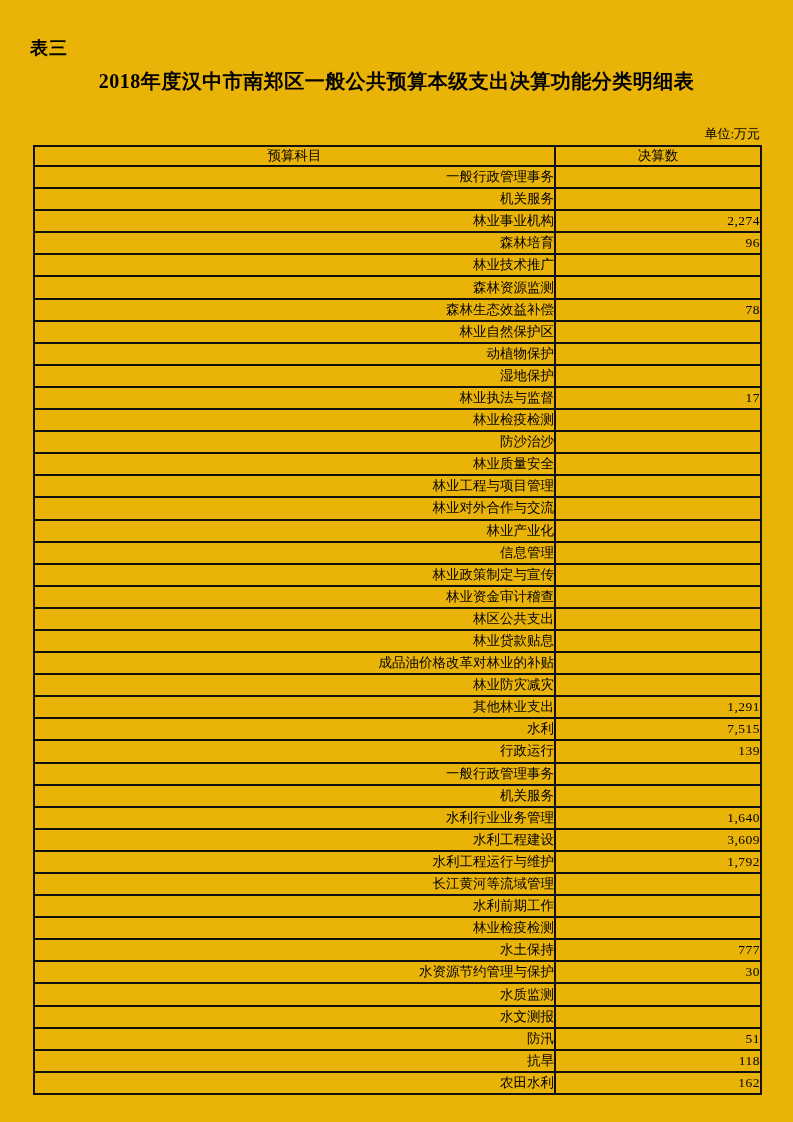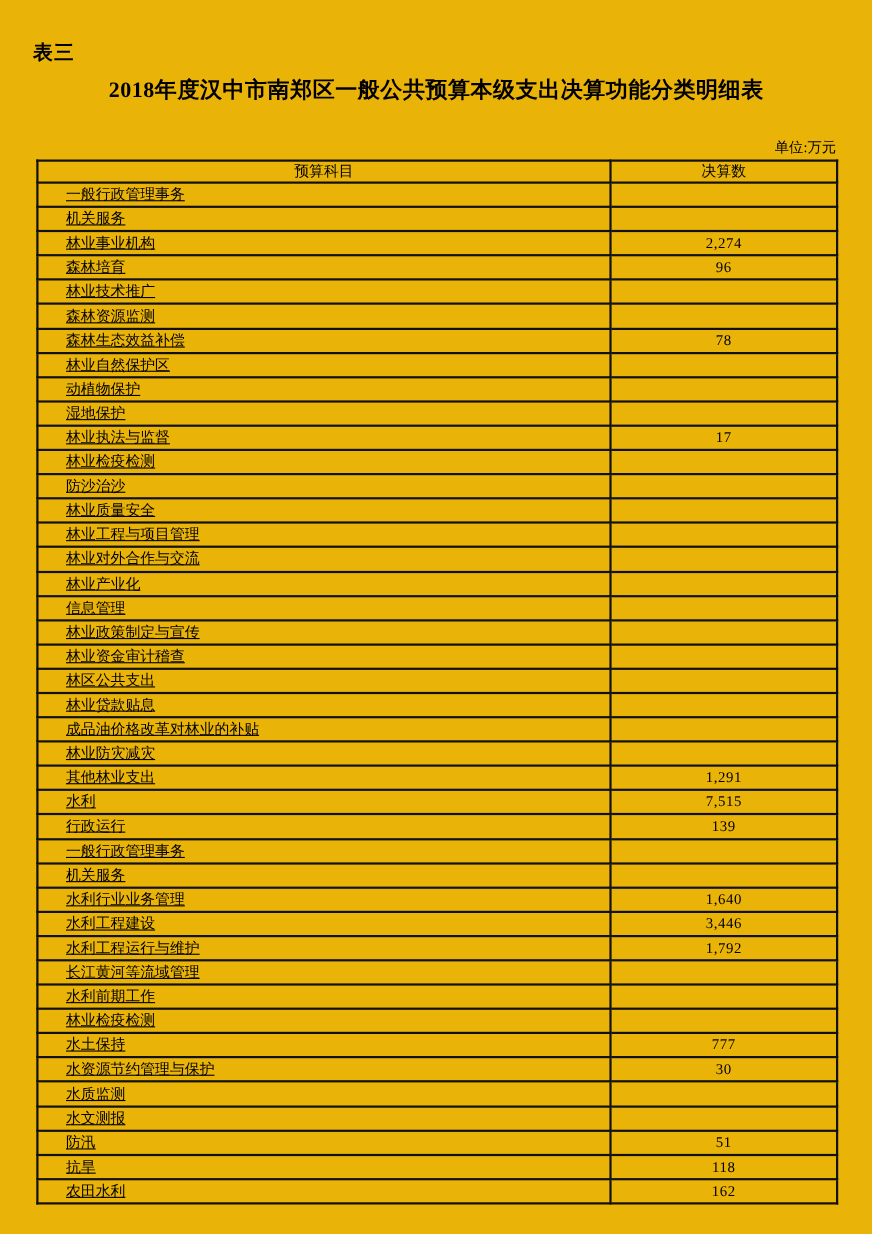--- a/index.html
+++ b/index.html
@@ -62,28 +62,27 @@
     overflow: hidden;
     white-space: nowrap;
   }
   col.col-subject { width: 521px; }
   col.col-amount  { width: 206px; }
   th.hdr {
     text-align: center;
     vertical-align: middle;
   }
   td.subject-cell {
-    text-align: left;
+    text-align: right;
     vertical-align: middle;
-    text-decoration: underline;
   }
   td.subject-cell.level-1 { padding-left: 25px; }
   td.subject-cell.level-2 { padding-left: 25px; }
   td.amount-cell {
-    text-align: center;
+    text-align: right;
     vertical-align: middle;
     padding-right: 4px;
     letter-spacing: 0.5px;
   }
 </style>
 </head>
 <body>
 
 <div class="sheet">
 
@@ -220,21 +219,21 @@
         <tr>
           <td class="subject-cell level-2">机关服务</td>
           <td class="amount-cell"></td>
         </tr>
         <tr>
           <td class="subject-cell level-2">水利行业业务管理</td>
           <td class="amount-cell">1,640</td>
         </tr>
         <tr>
           <td class="subject-cell level-2">水利工程建设</td>
-          <td class="amount-cell">3,446</td>
+          <td class="amount-cell">3,609</td>
         </tr>
         <tr>
           <td class="subject-cell level-2">水利工程运行与维护</td>
           <td class="amount-cell">1,792</td>
         </tr>
         <tr>
           <td class="subject-cell level-2">长江黄河等流域管理</td>
           <td class="amount-cell"></td>
         </tr>
         <tr>

